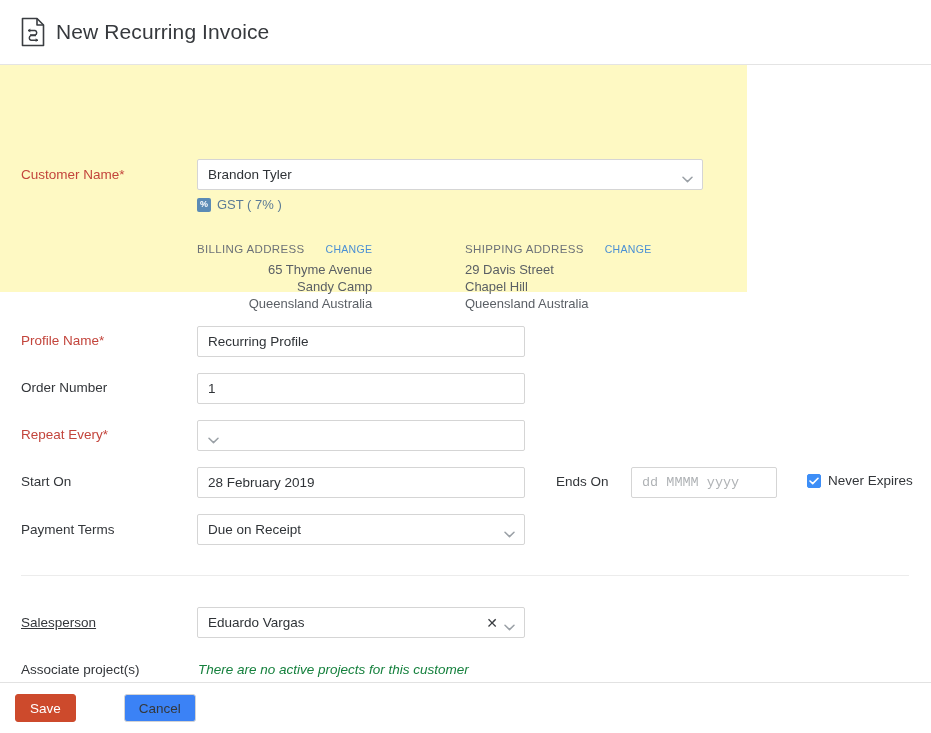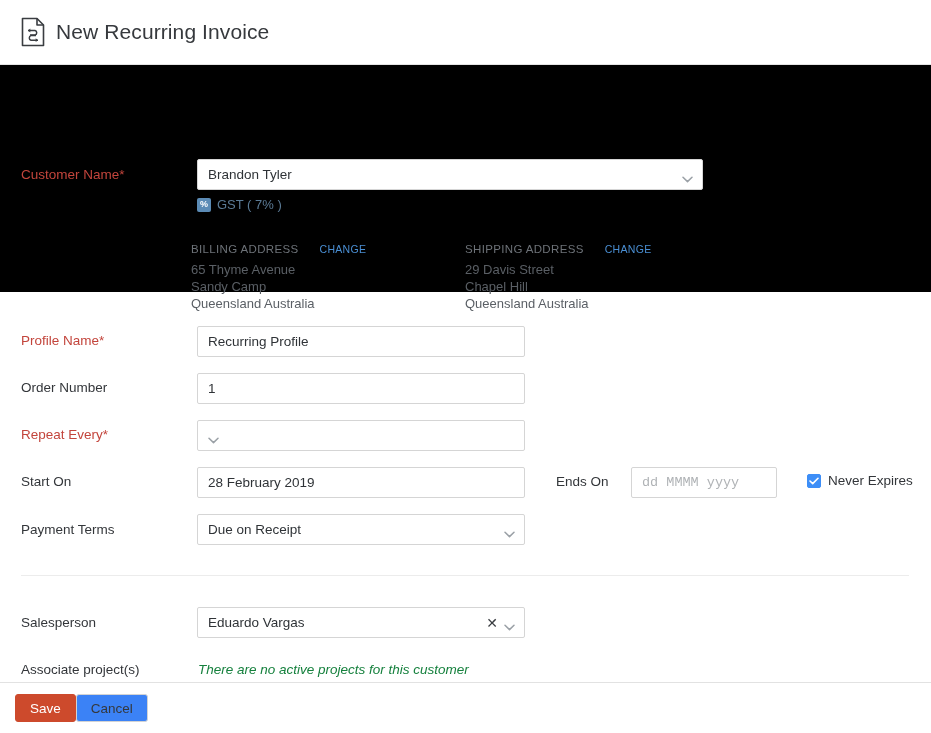--- a/index.html
+++ b/index.html
@@ -21,22 +21,22 @@
     padding-left: 20px;
   }
   .doc-icon { width: 26px; height: 30px; flex: 0 0 auto; margin-right: 10px; }
   .page-title {
     font-size: 21px; color: #36393d; font-weight: 400;
     letter-spacing: 0.1px; white-space: nowrap;
   }
 
   
   .customer-section {
-    position: absolute; left: 0; top: 65px; width: 931px; height: 227px;
-    background: #000000;
+    position: absolute; left: 0; top: 65px; width: 747px; height: 227px;
+    background: #fef9c3;
   }
   .label {
     font-size: 13.5px; color: #33363a; font-weight: 400;
     white-space: nowrap;
   }
   .label.required { color: #c3453c; }
   .label.required .star { color: #c3453c; }
 
   .cust-label { position: absolute; left: 21px; top: 102px; }
 
@@ -78,21 +78,21 @@
   }
   .gst-icon {
     width: 14px; height: 14px; background: #5b8bb5; border-radius: 2px;
     display: inline-flex; align-items: center; justify-content: center;
     color: #ffffff; font-size: 9px; font-weight: bold; line-height: 1;
     margin-right: 6px;
   }
   .gst-text { font-size: 13px; color: #5b7b96; }
 
   .addr-block { position: absolute; top: 178px; }
-  .addr-block.billing { left: 191px; }
+  .addr-block.billing { left: 197px; text-align: right; }
   .addr-block.shipping { left: 465px; }
   .addr-head { display: flex; align-items: baseline; margin-bottom: 6px; }
   .addr-title {
     font-size: 11.5px; color: #6d7278; letter-spacing: 0.35px;
     text-transform: uppercase;
   }
   .addr-change {
     font-size: 10.5px; color: #4a8fd4; margin-left: 9px;
     letter-spacing: 0.3px; cursor: pointer; text-transform: uppercase; padding-left: 12px;
   }
@@ -135,21 +135,21 @@
   .proj-note {
     position: absolute; left: 198px;
     font-size: 13.5px; color: #15803d; font-style: italic;
     white-space: nowrap;
   }
 
   
   .footer-bar {
     position: absolute; left: 0; top: 682px; width: 931px; height: 51px;
     background: #ffffff; border-top: 1px solid #e2e2e2;
-    display: flex; align-items: center; padding-left: 15px;
+    display: flex; align-items: center; padding-left: 15px; gap: 48px;
   }
   .btn {
     height: 28px; border-radius: 3px; font-size: 13.5px;
     display: inline-flex; align-items: center; justify-content: center;
     cursor: pointer; padding: 0 14px;
   }
   .btn-save {
     background: #cd4a2c; border: 1px solid #cd4a2c; color: #ffffff;
     min-width: 56px;
   }
@@ -280,21 +280,21 @@
     <span class="val">Due on Receipt</span>
     <span class="chev">
       <svg width="11" height="7" viewBox="0 0 11 7">
           <path d="M1 1.3 L5.5 5.6 L10 1.3" fill="none" stroke="#9aa0a6" stroke-width="1.5" stroke-linecap="round" stroke-linejoin="round"></path>
         </svg>
     </span>
   </div>
 
   <div class="divider"></div>
 
-  <div class="label" style="position:absolute; left:21px; top:615px;">Salesperson</div>
+  <div class="label" style="position:absolute; left:21px; top:615px;text-decoration:underline;">Salesperson</div>
   <div class="inp wide" style="top:607px; justify-content:space-between;">
     <span class="val">Eduardo Vargas</span>
     <span style="display:flex; align-items:center;">
       <span class="clear-x">✕</span>
       <span class="chev">
         <svg width="11" height="7" viewBox="0 0 11 7">
             <path d="M1 1.3 L5.5 5.6 L10 1.3" fill="none" stroke="#9aa0a6" stroke-width="1.5" stroke-linecap="round" stroke-linejoin="round"></path>
           </svg>
       </span>
     </span>

